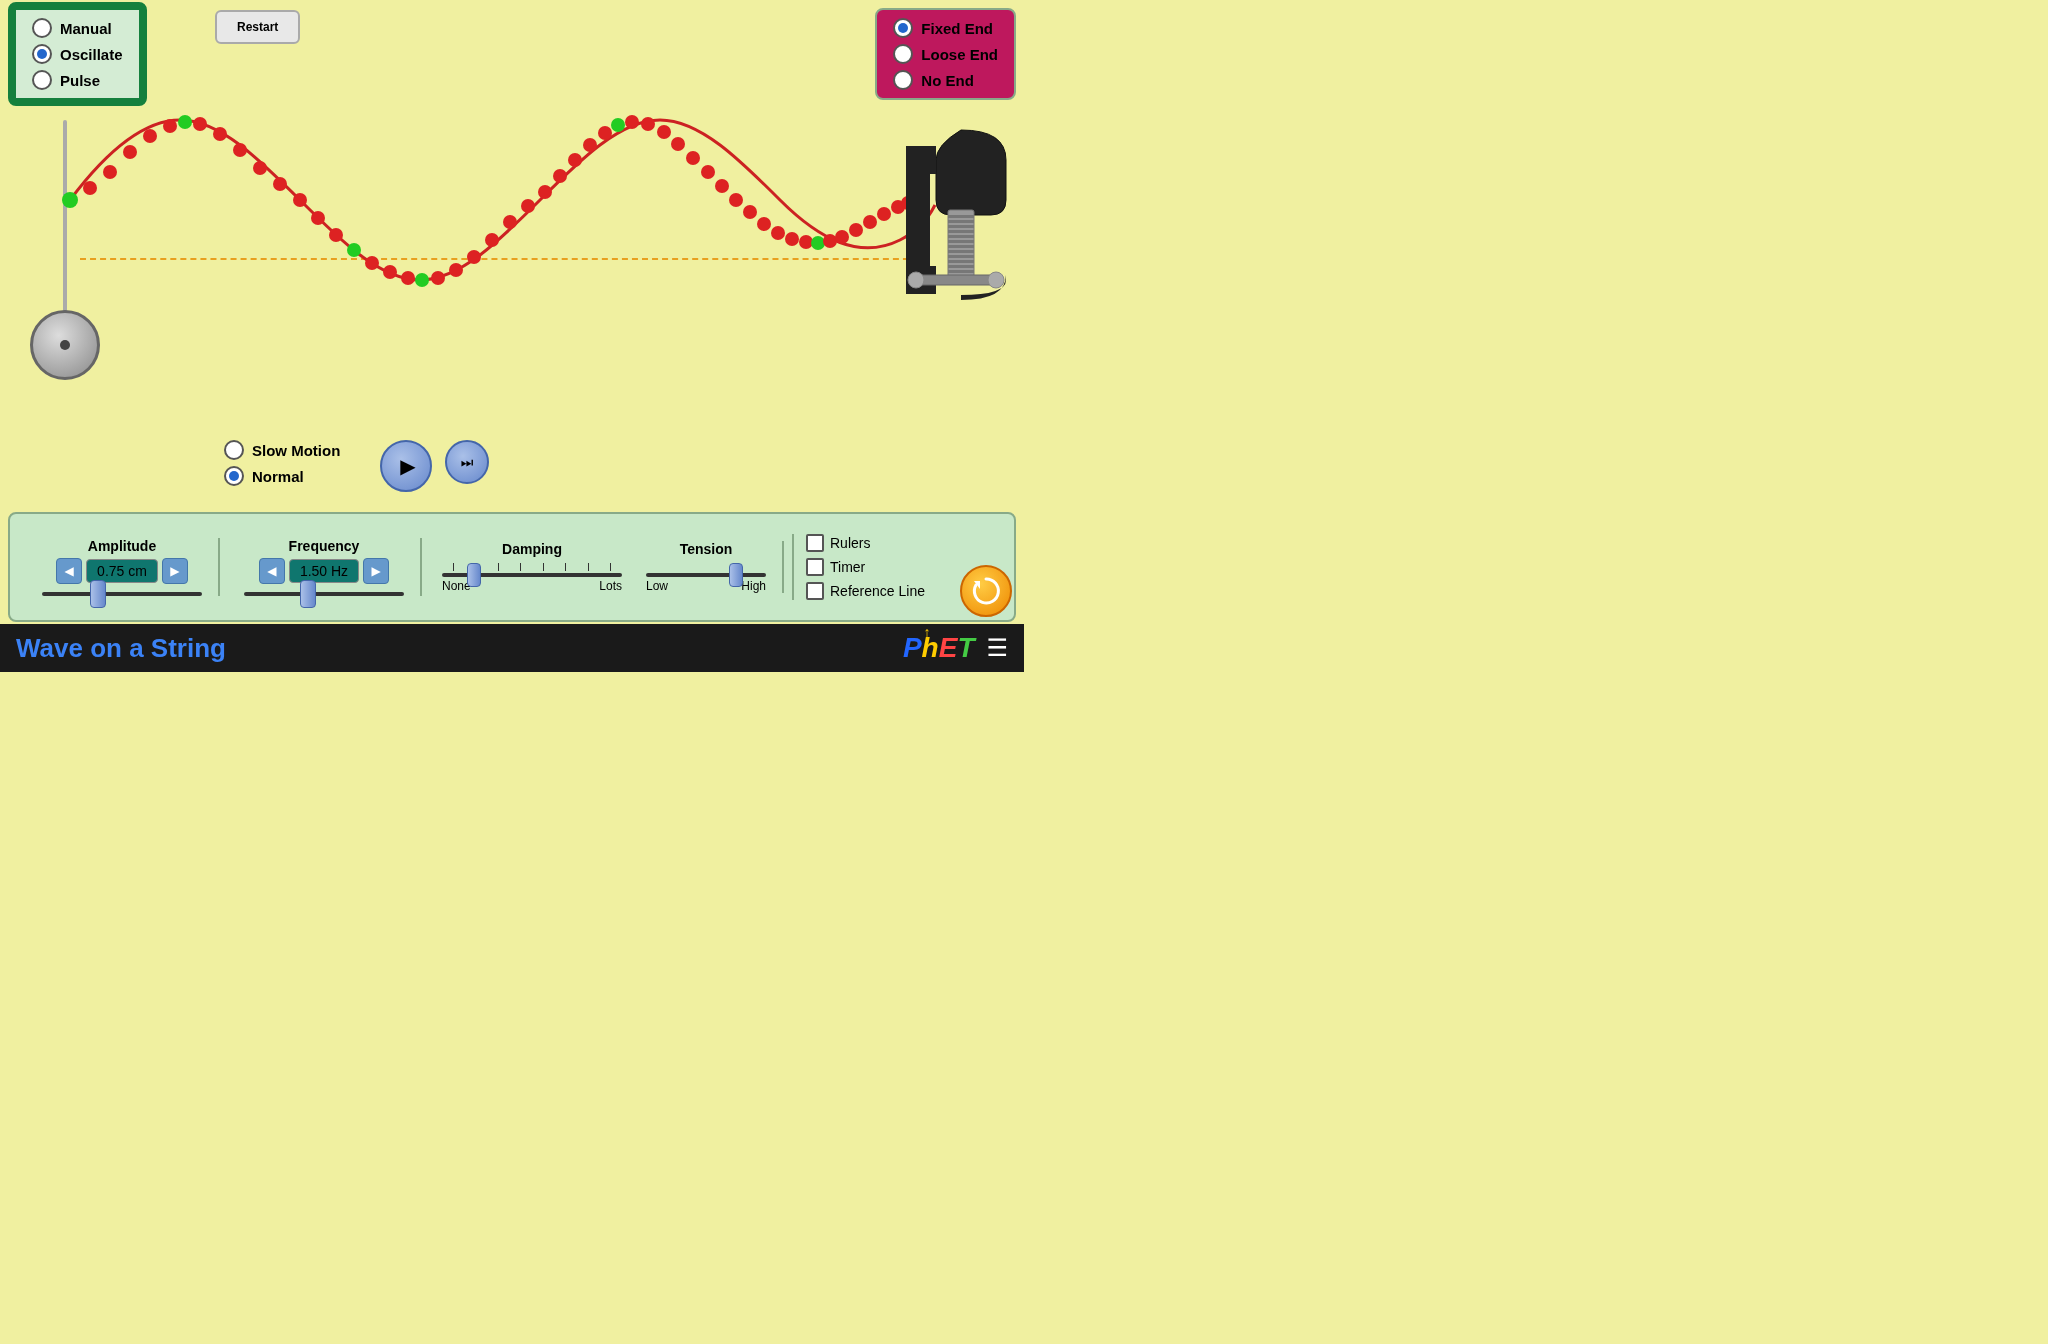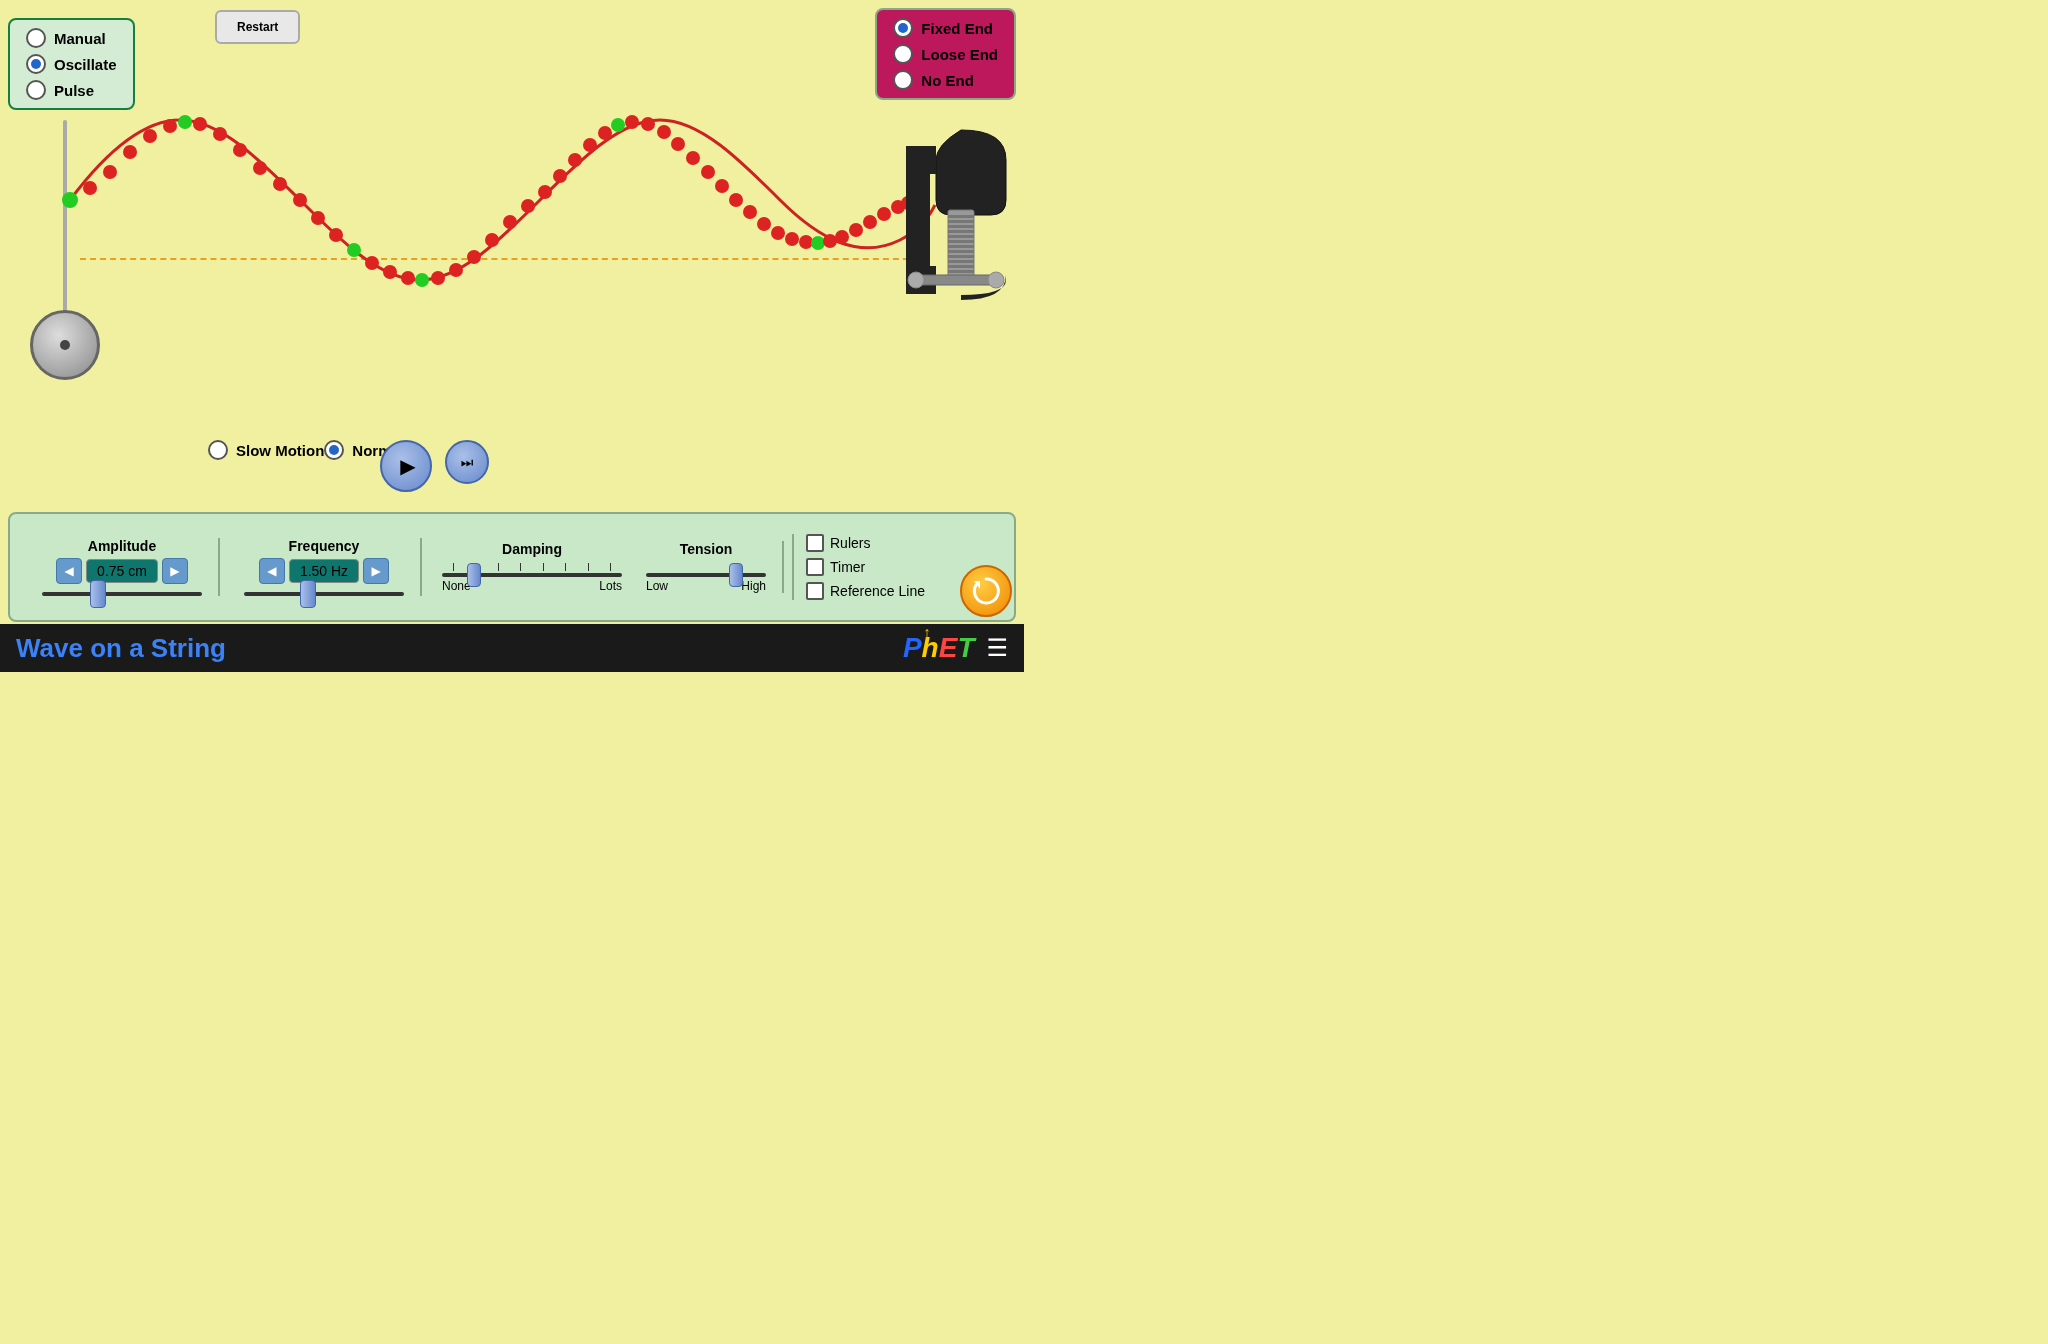--- a/index.html
+++ b/index.html
@@ -8,24 +8,24 @@
       height: 672px;
       background: #f0f0a0;
       font-family: Arial, sans-serif;
       overflow: hidden;
       position: relative;
     }
 
     
     .top-left-panel {
       position: absolute;
-      top: 18px;
+      top: 2px;
       left: 8px;
       background: #d4ecd4;
-      border: 2px solid #15803d;
+      border: 8px solid #15803d;
       border-radius: 8px;
       padding: 8px 16px;
       display: flex;
       flex-direction: column;
       gap: 6px;
     }
     .radio-option {
       display: flex;
       align-items: center;
       gap: 8px;
@@ -132,24 +132,25 @@
       position: absolute;
       top: 100px;
       left: 60px;
       width: 900px;
       height: 200px;
     }
 
     
     .speed-panel {
       position: absolute;
-      left: 208px;
+      left: 224px;
       top: 440px;
       display: flex;
-      flex-direction: row;
+      flex-direction: column;
+      gap: 6px;
     }
 
     
     .play-btn {
       position: absolute;
       top: 440px;
       left: 380px;
       width: 52px;
       height: 52px;
       background: radial-gradient(circle at 40% 35%, #aac0e8, #6688cc);

